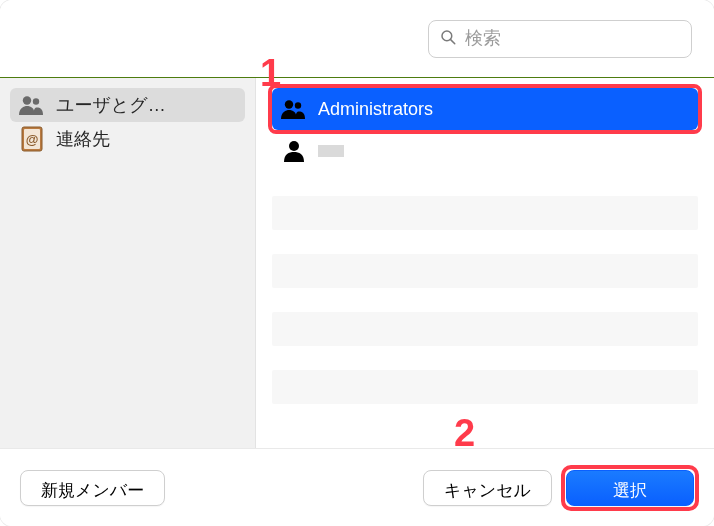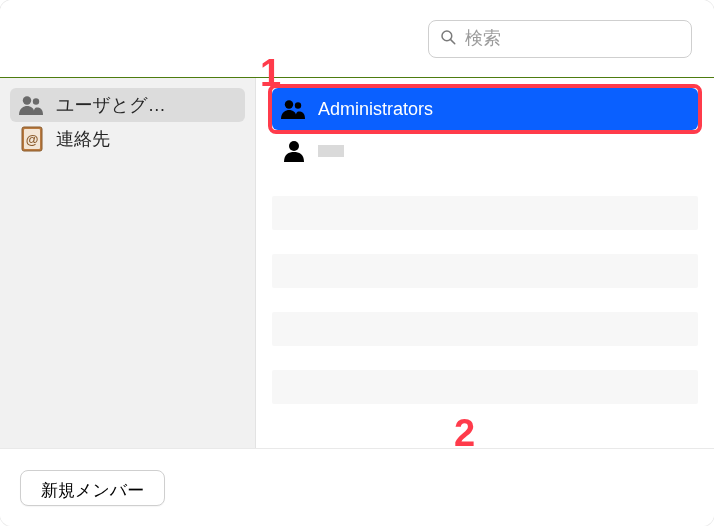--- a/index.html
+++ b/index.html
@@ -264,18 +264,23 @@
       <div class="placeholder-block"></div>
       <div class="placeholder-block"></div>
 
     </div>
 
   </div>
 
   <div class="footer">
     <button class="btn">新規メンバー</button>
     <span class="spacer"></span>
+    <button class="btn">キャンセル</button>
+    <span class="btn-wrap">
+      <button class="btn primary">選択</button>
+      <span class="highlight-ring"></span>
+    </span>
   </div>
 
 </div>
 
 <div class="annotation" style="left:260px; top:54px;">1</div>
 <div class="annotation" style="left:454px; top:414px;">2</div>
 
 </body></html>

